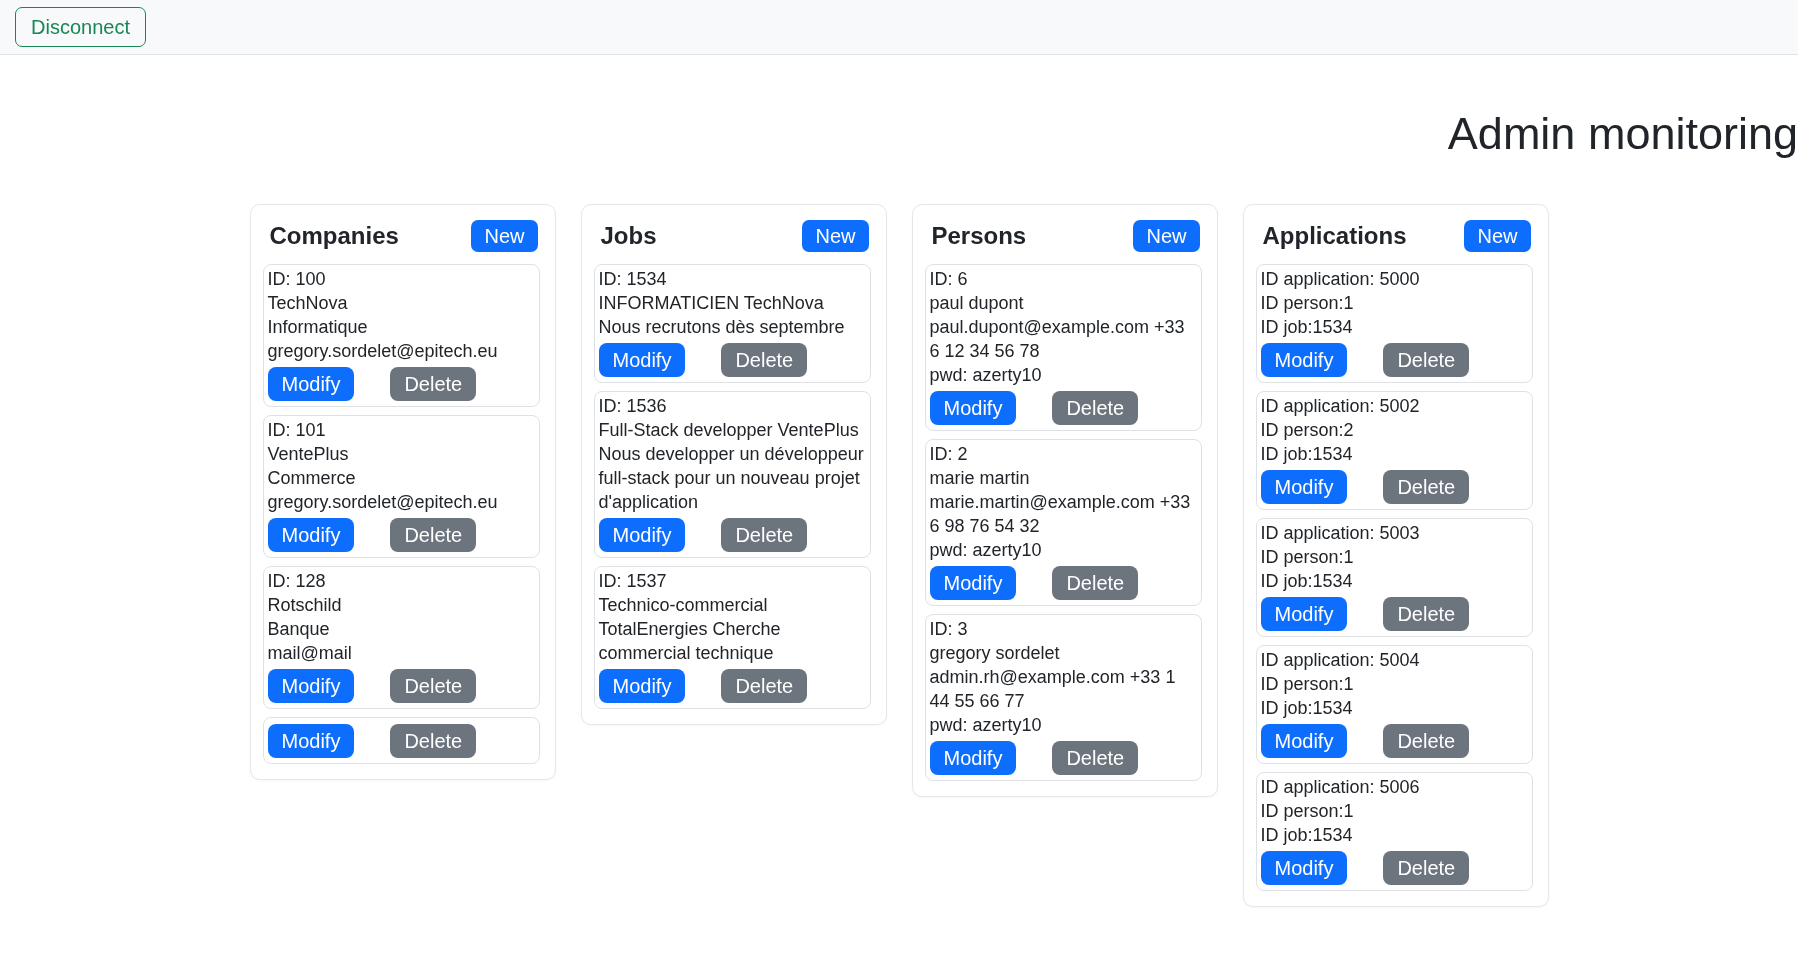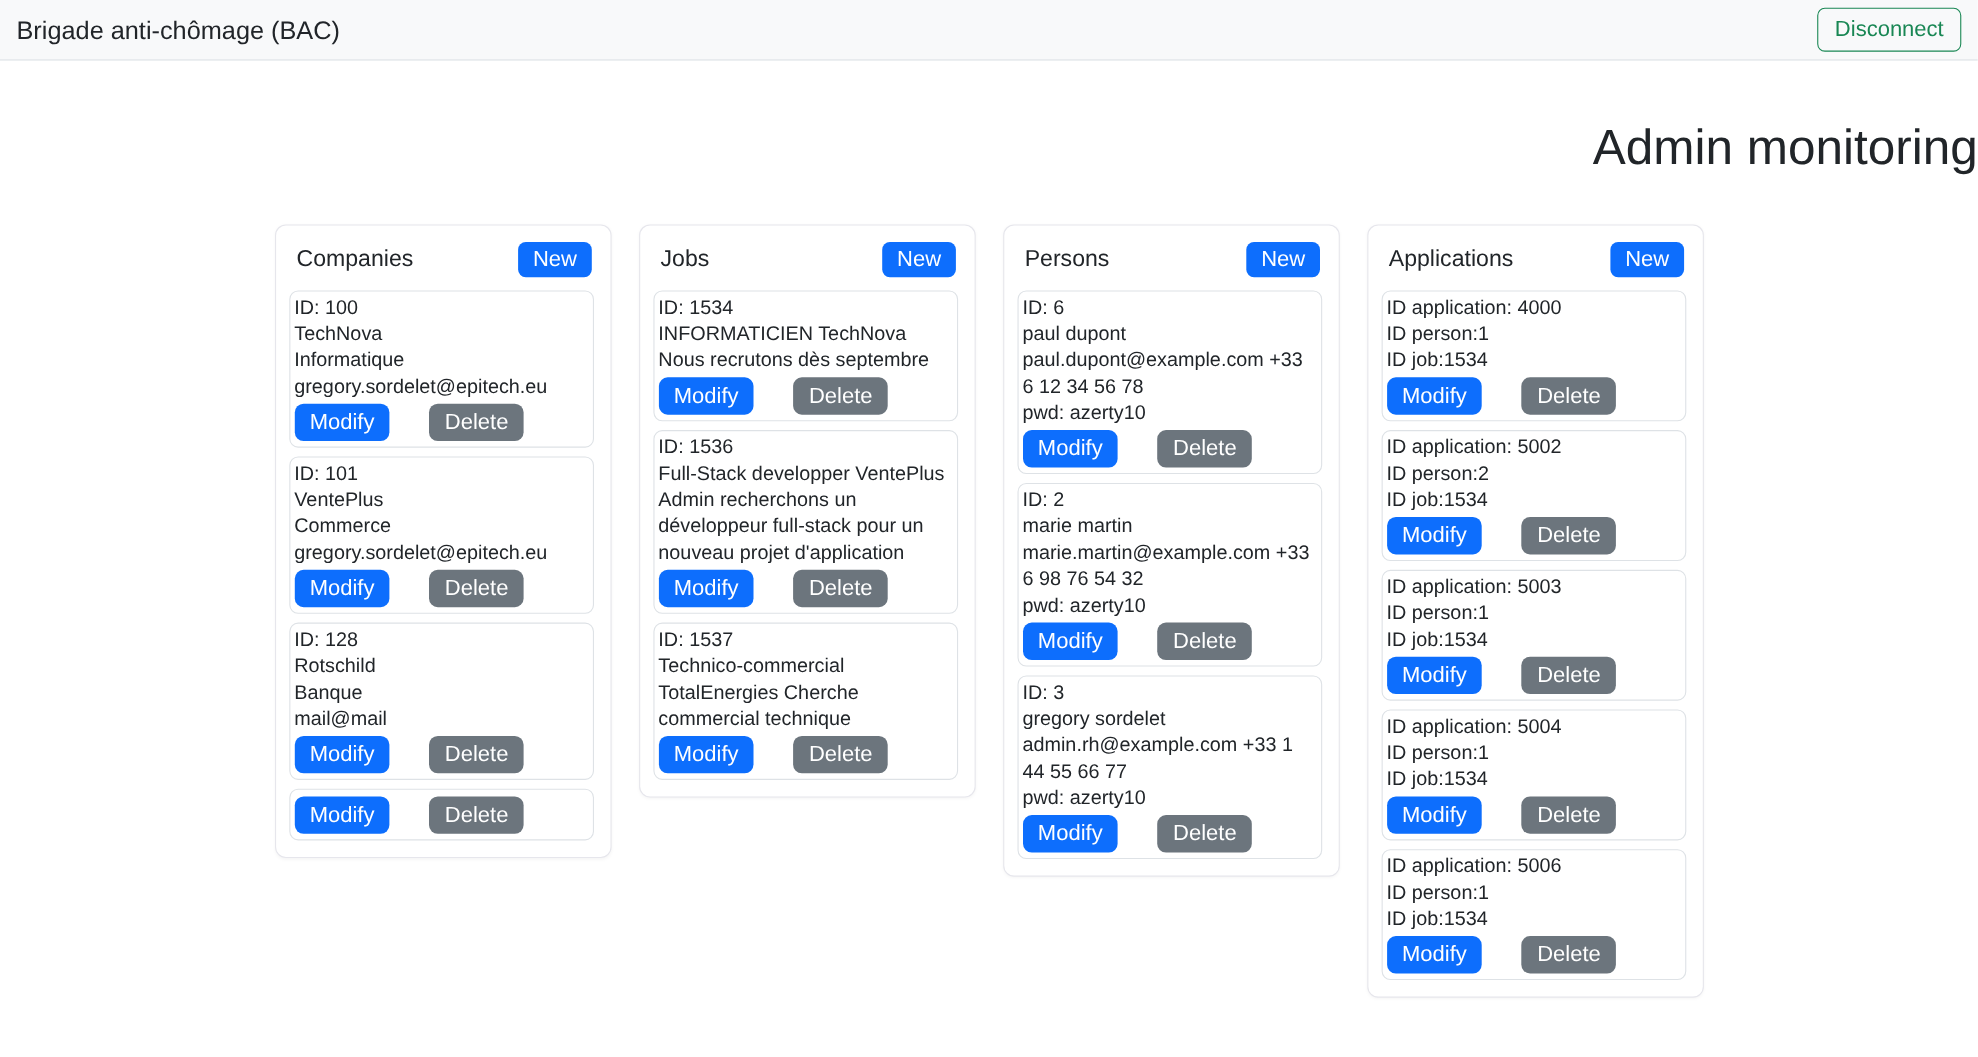--- a/index.html
+++ b/index.html
@@ -67,22 +67,22 @@
     padding:15px 15px 13px 12px;
     box-shadow:0 1px 3px rgba(0,0,0,0.04);
   }
   .card-head{
     display:flex;
     align-items:center;
     justify-content:space-between;
     margin:0 2px 12px 7px;
   }
   .card-title{
-    font-size:21px;
-    font-weight:400;
+    font-size:24px;
+    font-weight:700;
     color:#212529;
   }
   .btn-new{
     background:var(--primary);
     border-radius:7px;
     padding:4px 13px;
   }
   .item{
     border:1px solid var(--border);
     border-radius:8px;
@@ -99,21 +99,20 @@
     gap:36px;
     margin-top:4px;
   }
   .btn-primary{background:var(--primary);}
   .btn-secondary{background:var(--secondary);}
 </style>
 </head>
 <body>
 
 <header class="navbar">
-  <div class="brand">Brigade anti-chômage (BAC)</div>
   <button class="btn btn-outline-success">Disconnect</button>
 </header>
 
 <h1 class="page-title">Admin monitoring</h1>
 
 <main class="columns">
     <section class="card">
     <div class="card-head">
       <span class="card-title">Companies</span>
       <button class="btn btn-new">New</button>
@@ -175,21 +174,21 @@
             <div class="item-line">INFORMATICIEN TechNova Nous recrutons dès septembre</div>
           </div>
     <div class="item-actions">
       <button class="btn btn-primary">Modify</button>
       <button class="btn btn-secondary">Delete</button>
     </div>
   </div>
         <div class="item">
     <div>
             <div class="item-line">ID: 1536</div>
-            <div class="item-line">Full-Stack developper VentePlus Admin recherchons un développeur full-stack pour un nouveau projet d'application</div>
+            <div class="item-line">Full-Stack developper VentePlus Nous developper un développeur full-stack pour un nouveau projet d'application</div>
           </div>
     <div class="item-actions">
       <button class="btn btn-primary">Modify</button>
       <button class="btn btn-secondary">Delete</button>
     </div>
   </div>
         <div class="item">
     <div>
             <div class="item-line">ID: 1537</div>
             <div class="item-line">Technico-commercial TotalEnergies Cherche commercial technique</div>
@@ -246,21 +245,21 @@
       </div>
   </section>
     <section class="card">
     <div class="card-head">
       <span class="card-title">Applications</span>
       <button class="btn btn-new">New</button>
     </div>
     <div>
         <div class="item">
     <div>
-            <div class="item-line">ID application: 4000</div>
+            <div class="item-line">ID application: 5000</div>
             <div class="item-line">ID person:1</div>
             <div class="item-line">ID job:1534</div>
           </div>
     <div class="item-actions">
       <button class="btn btn-primary">Modify</button>
       <button class="btn btn-secondary">Delete</button>
     </div>
   </div>
         <div class="item">
     <div>

